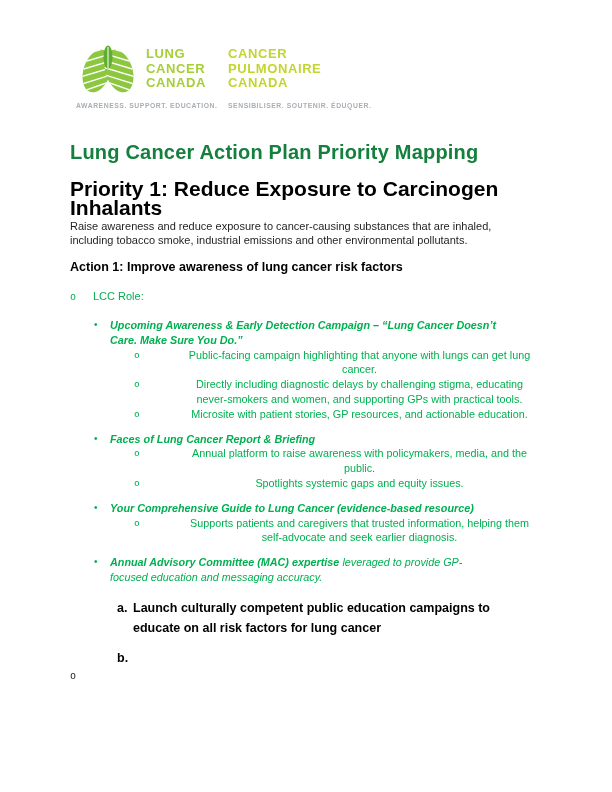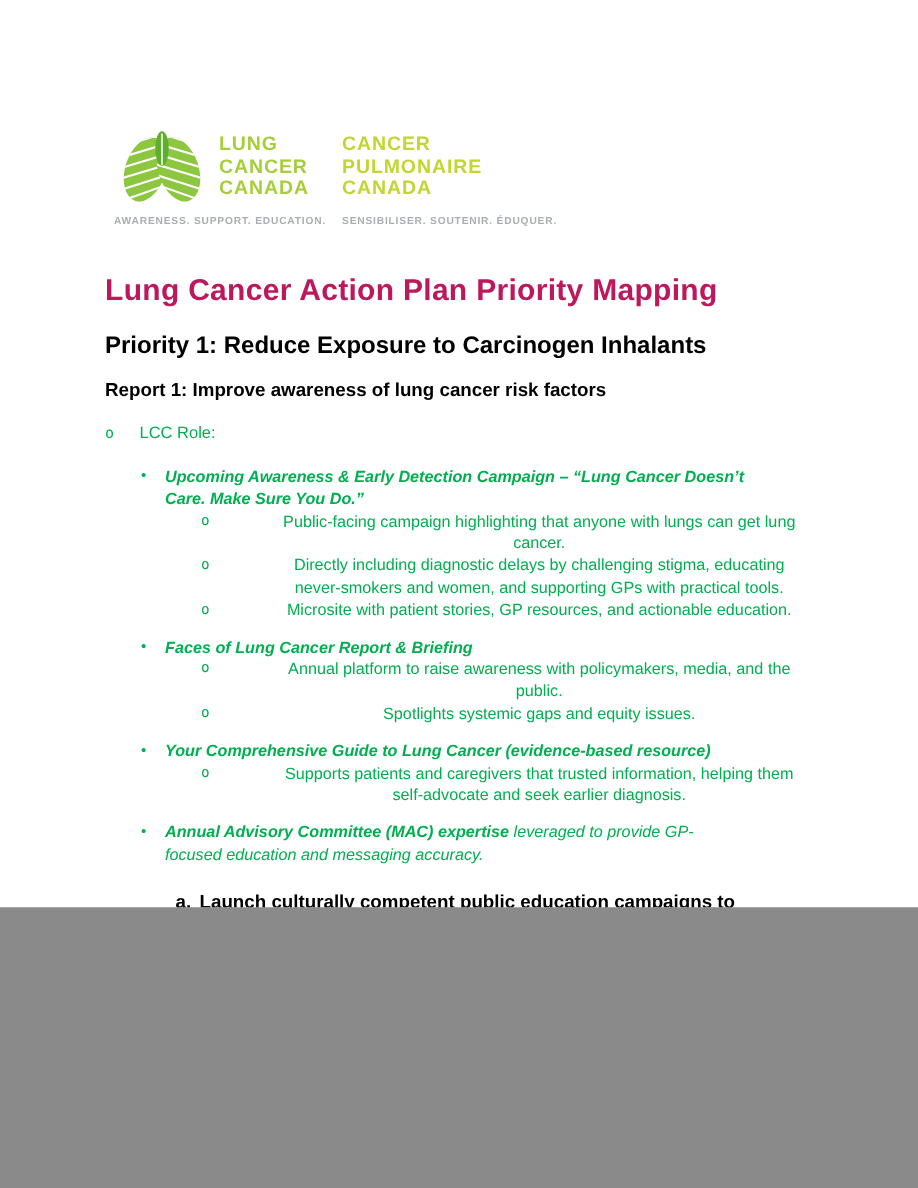--- a/index.html
+++ b/index.html
@@ -1,33 +1,33 @@
 <!DOCTYPE html>
 <html><head>
 <meta charset="utf-8">
 <style>
   html,body{margin:0;padding:0;background:#8a8a8a;}
   .page{
-    width:612px;height:605px;margin:0 auto;background:#ffffff;
+    width:612px;height:792px;margin:0 auto;background:#ffffff;
     font-family:"Liberation Sans",sans-serif;color:#1f1f1f;
-    box-sizing:border-box;padding:80px 38px 0 70px;position:relative;overflow:hidden;
+    box-sizing:border-box;padding:38px 38px 0 70px;position:relative;overflow:hidden;
   }
   .pre{white-space:pre-line;}
   
   .logo{position:relative;height:84px;}
   .leaves{position:absolute;left:6px;top:0;}
   .name{position:absolute;top:9px;font-weight:bold;font-size:13px;line-height:14.5px;letter-spacing:0.6px;}
   .name-en{left:76px;color:#a6ce39;}
   .name-fr{left:158px;color:#c3d530;}
   .tagline{position:absolute;top:64px;font-size:6.8px;letter-spacing:0.55px;color:#a8aeb4;font-weight:bold;}
   .tag-en{left:6px;}
   .tag-fr{left:158px;}
   
-  .title{margin:18px 0 0 0;font-size:20px;line-height:24px;font-weight:bold;color:#be185d;letter-spacing:0.2px;}
-  .priority{margin:15px 0 0 0;font-size:16px;line-height:19px;font-weight:bold;color:#000;}
+  .title{margin:18px 0 0 0;font-size:20px;line-height:24px;font-weight:bold;color:#15803d;letter-spacing:0.2px;}
+  .priority{margin:15px 0 0 0;font-size:21px;line-height:19px;font-weight:bold;color:#000;}
   .desc{margin:3px 0 0 0;font-size:11px;line-height:13.5px;color:#1f1f1f;}
   .action{margin:13px 0 0 0;font-size:12.5px;line-height:15px;font-weight:bold;color:#000;}
   
   .green{color:#00b050;}
   .l1{display:flex;margin-top:14px;font-size:11px;line-height:15px;}
   .l1 .mk{width:23px;font-family:"DejaVu Sans Mono",monospace;font-size:10px;flex:none;}
   .group{margin-top:14px;}
   .group + .group{margin-top:10px;}
   .l2{display:flex;margin-left:24px;font-size:10.8px;line-height:14.8px;}
   .l2 .mk{width:16px;font-size:10px;flex:none;}
@@ -81,21 +81,23 @@
 CANADA</div>
     <div class="name name-fr pre">CANCER
 PULMONAIRE
 CANADA</div>
     <div class="tagline tag-en">AWARENESS. SUPPORT. EDUCATION.</div>
     <div class="tagline tag-fr">SENSIBILISER. SOUTENIR. ÉDUQUER.</div>
   </div>
 
   <div class="title">Lung Cancer Action Plan Priority Mapping</div>
   <div class="priority">Priority 1: Reduce Exposure to Carcinogen Inhalants</div>
-  <div class="action">Report 1: Improve awareness of lung cancer risk factors</div>
+  <div class="desc pre">Raise awareness and reduce exposure to cancer-causing substances that are inhaled,
+including tobacco smoke, industrial emissions and other environmental pollutants.</div>
+  <div class="action">Action 1: Improve awareness of lung cancer risk factors</div>
 
   <div class="l1 green">
     <span class="mk">o</span>
     <span>LCC Role:</span>
   </div>
 
   <div class="group">
     <div class="l2 green">
       <span class="mk">•</span>
       <span class="txt pre"><span class="b">Upcoming Awareness &amp; Early Detection Campaign – “Lung Cancer Doesn’t

